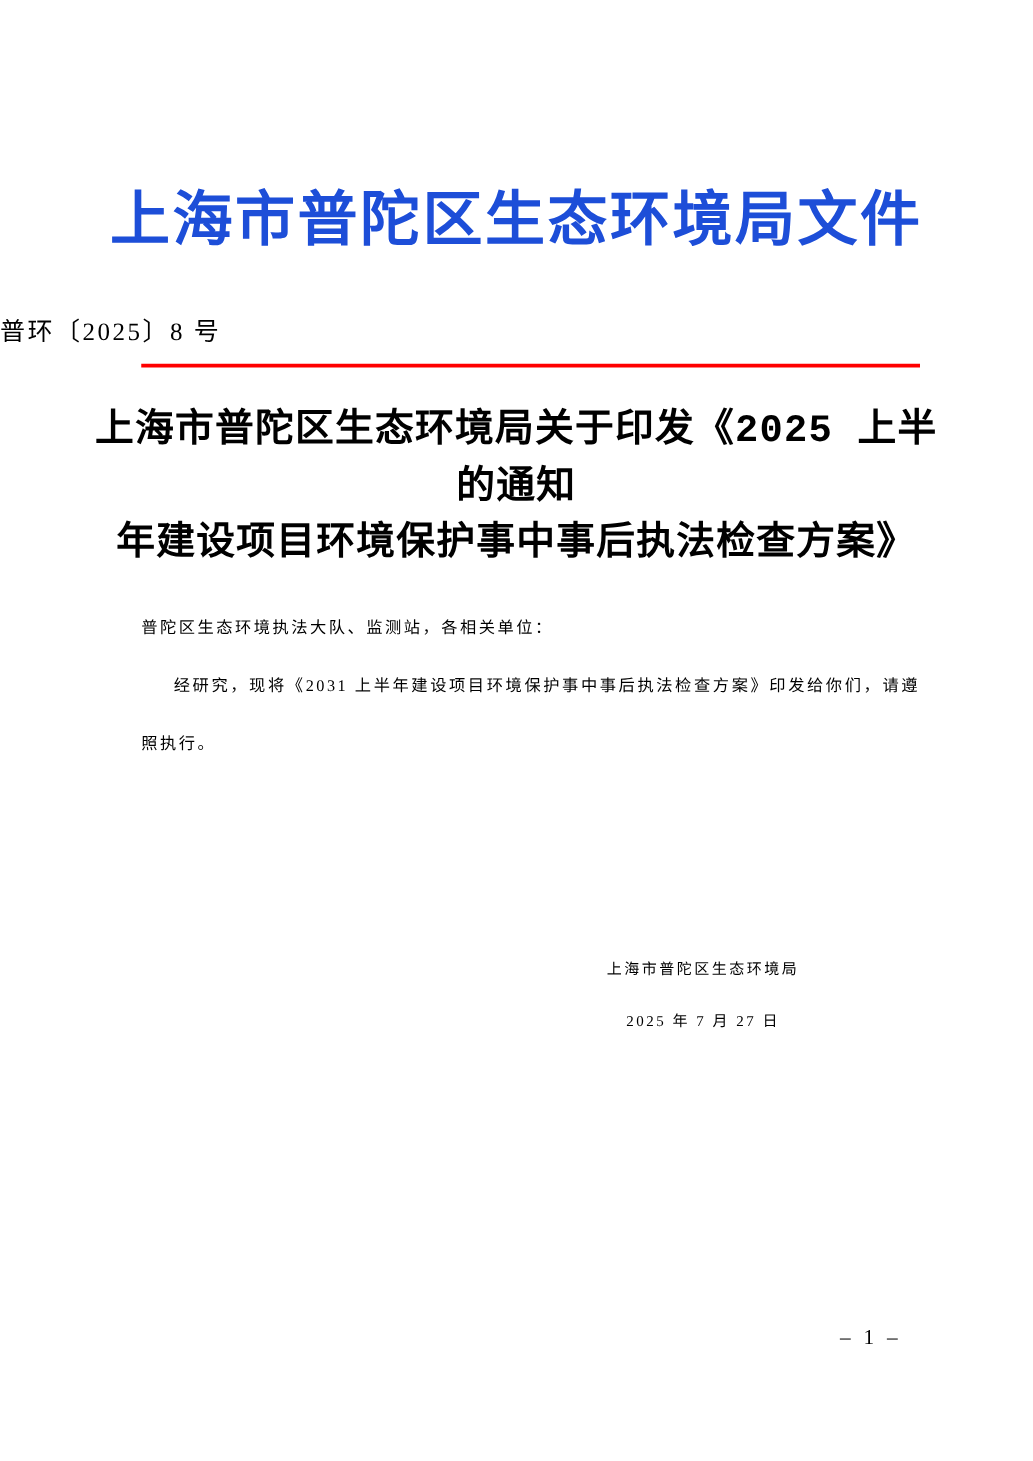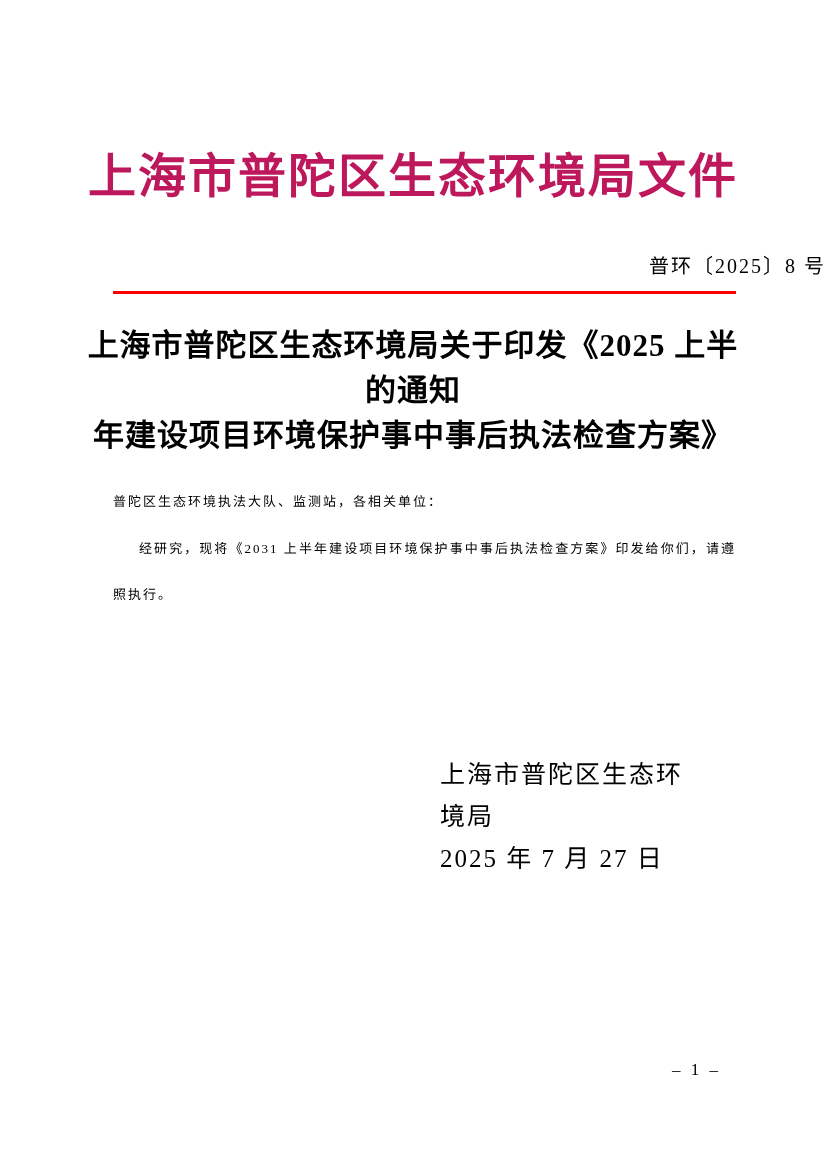--- a/index.html
+++ b/index.html
@@ -16,33 +16,33 @@
     position: absolute;
     inset: 0;
     background: #ffffff;
   }
   .letterhead-title {
     position: absolute;
     top: 147px;
     left: 0;
     right: 0;
     text-align: center;
-    color: #be185d;
+    color: #1d4ed8;
     font-size: 48px;
     font-weight: bold;
     letter-spacing: 2px;
     line-height: 60px;
     white-space: nowrap;
   }
   .doc-number {
     position: absolute;
     top: 252px;
     left: 0;
     right: 0;
-    text-align: right;
+    text-align: left;
     font-size: 20px;
     letter-spacing: 2px;
     line-height: 28px;
   }
   .red-divider {
     position: absolute;
     top: 291px;
     left: 113px;
     width: 623px;
     height: 3px;
@@ -54,40 +54,42 @@
     left: 45px;
     right: 45px;
     text-align: center;
     font-size: 31px;
     font-weight: bold;
     letter-spacing: 1px;
     line-height: 45px;
   }
   .doc-title .title-line {
     white-space: nowrap;
+    font-family: Liberation Mono, monospace;
   }
   .body-block {
     position: absolute;
     top: 479px;
     left: 113px;
     width: 623px;
     font-size: 13px;
     letter-spacing: 2px;
     line-height: 46.5px;
     text-align: justify;
   }
   .body-block .para-indent {
     text-indent: 2em;
   }
   .signature-block {
     position: absolute;
     top: 754px;
     left: 440px;
     width: 245px;
-    font-size: 25px;
+    text-align: center;
+    font-size: 12px;
     letter-spacing: 2px;
     line-height: 42px;
   }
   .page-number {
     position: absolute;
     top: 1060px;
     left: 672px;
     font-size: 17px;
     letter-spacing: 3px;
     line-height: 20px;

